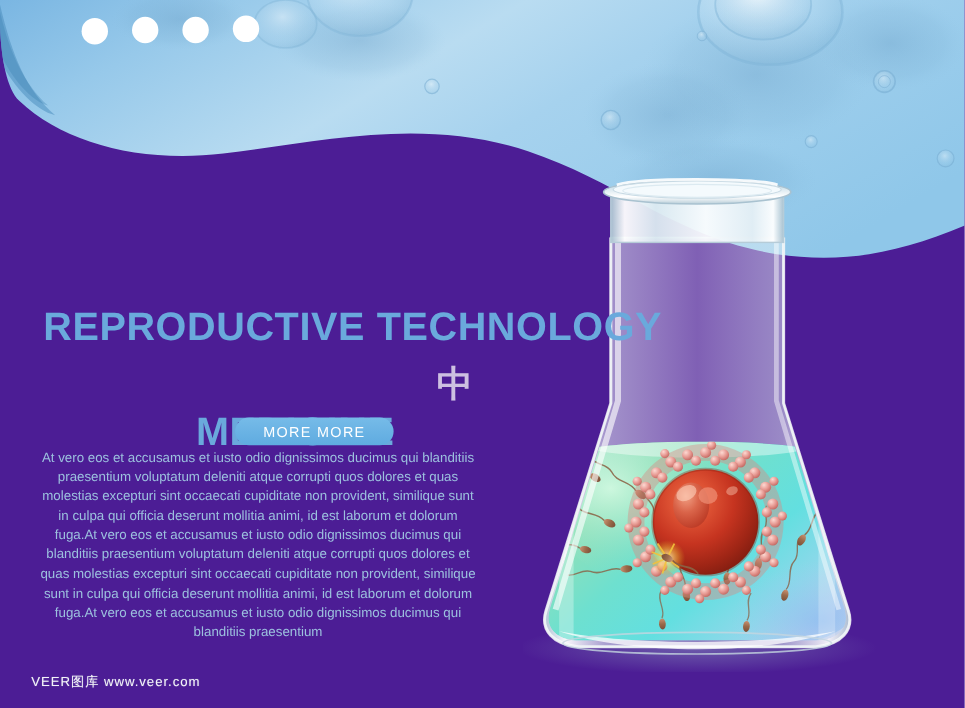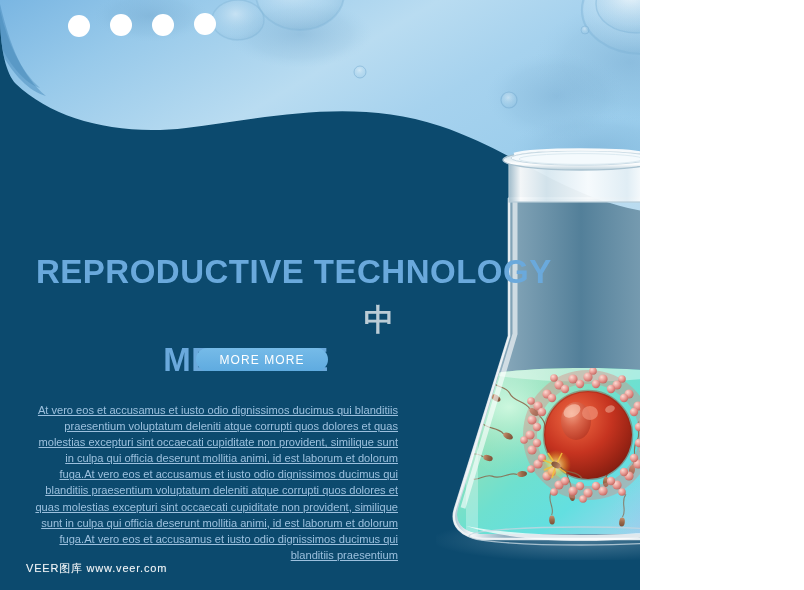--- a/index.html
+++ b/index.html
@@ -1,19 +1,19 @@
 <!DOCTYPE html>
 <html><head>
 <meta charset="utf-8">
 <style>
   * { margin:0; padding:0; box-sizing:border-box; }
   html,body { width:804px; height:590px; overflow:hidden; background:#ffffff; }
   body { font-family:"Liberation Sans", sans-serif; }
 
-  .stage { position:relative; width:640px; height:590px; background:#0c4a6e; overflow:hidden; }
+  .stage { position:relative; width:804px; height:590px; background:#4c1d95; overflow:hidden; }
 
   
   .wave-layer { position:absolute; inset:0; width:804px; height:260px; pointer-events:none; }
 
   
   .dot { position:absolute; border-radius:50%; background:#ffffff; }
 
   
   .headline { position:absolute; left:36px; top:252px; width:460px; }
   .headline .l1,
@@ -37,27 +37,26 @@
     background:linear-gradient(180deg,#76bbe8 0%,#5fabe0 100%);
     color:#ffffff;
     font-size:12px; font-weight:normal; letter-spacing:1.1px;
     display:flex; align-items:center; justify-content:center;
     border:none; cursor:pointer;
     font-family:"Liberation Sans", sans-serif;
   }
 
   
   .body-copy {
-    position:absolute; left:32px; top:402px; width:366px;
+    position:absolute; left:32px; top:374px; width:366px;
     color:#9cc0de;
     font-size:11.1px;
     line-height:16.1px;
     font-family:"Liberation Sans", sans-serif;
-    text-align:right;
-    text-decoration:underline;
+    text-align:center;
   }
 
   
   .flask-wrap { position:absolute; left:436px; top:140px; width:340px; height:420px; }
 
   
   .wm-center {
     position:absolute; left:176px; top:296px; width:420px; height:48px;
     color:rgba(255,255,255,0.72);
     font-size:30px; font-weight:bold; letter-spacing:14px;

